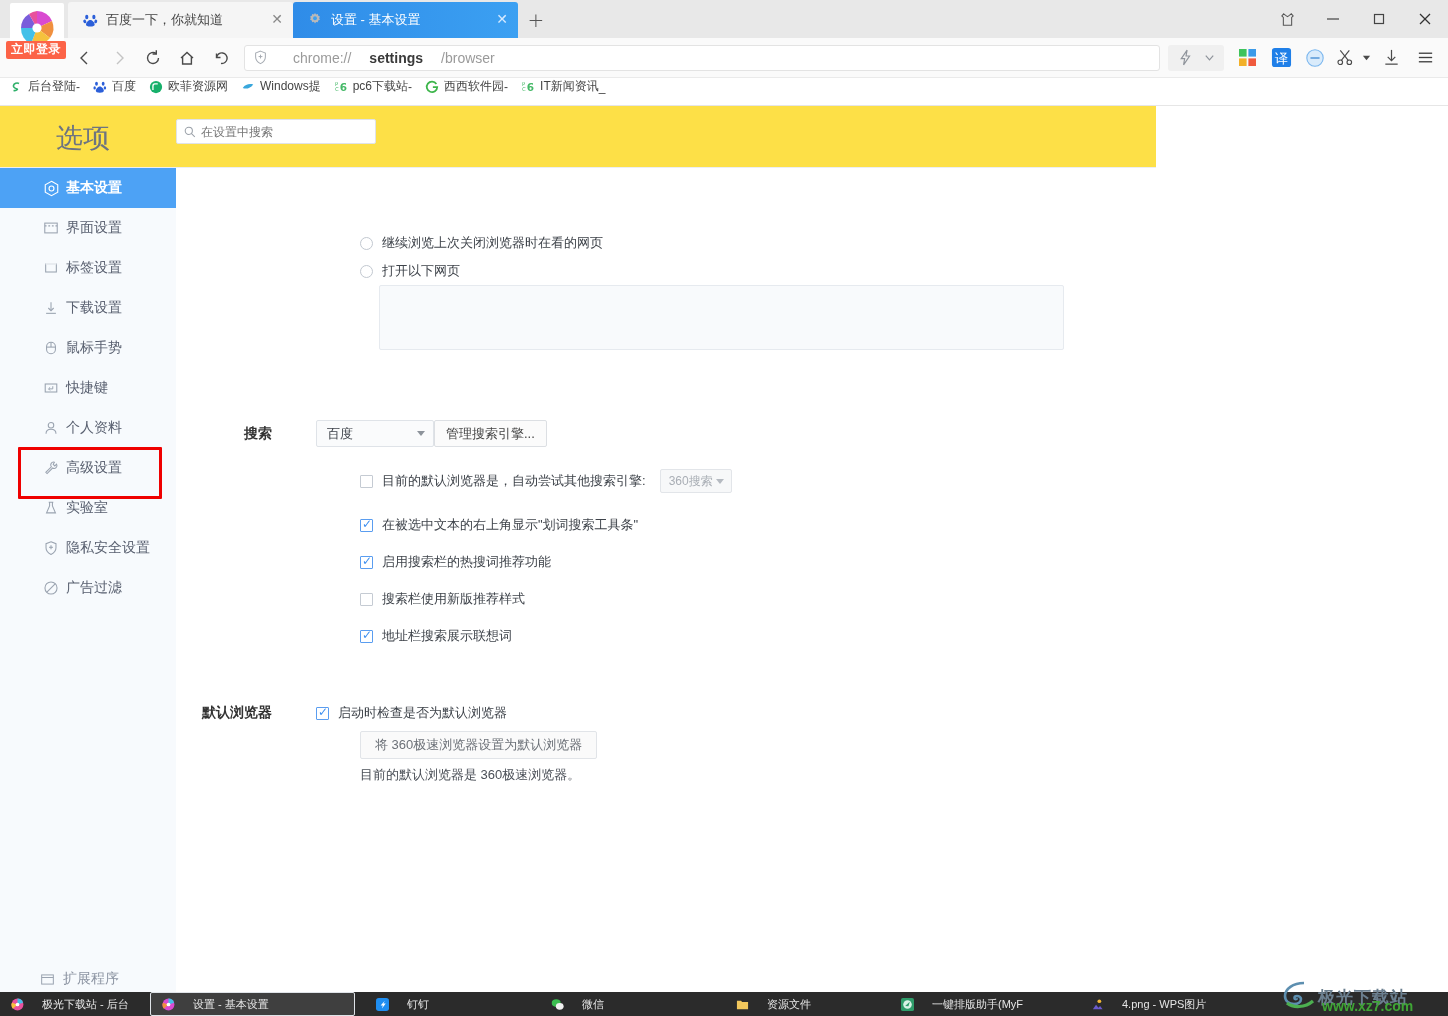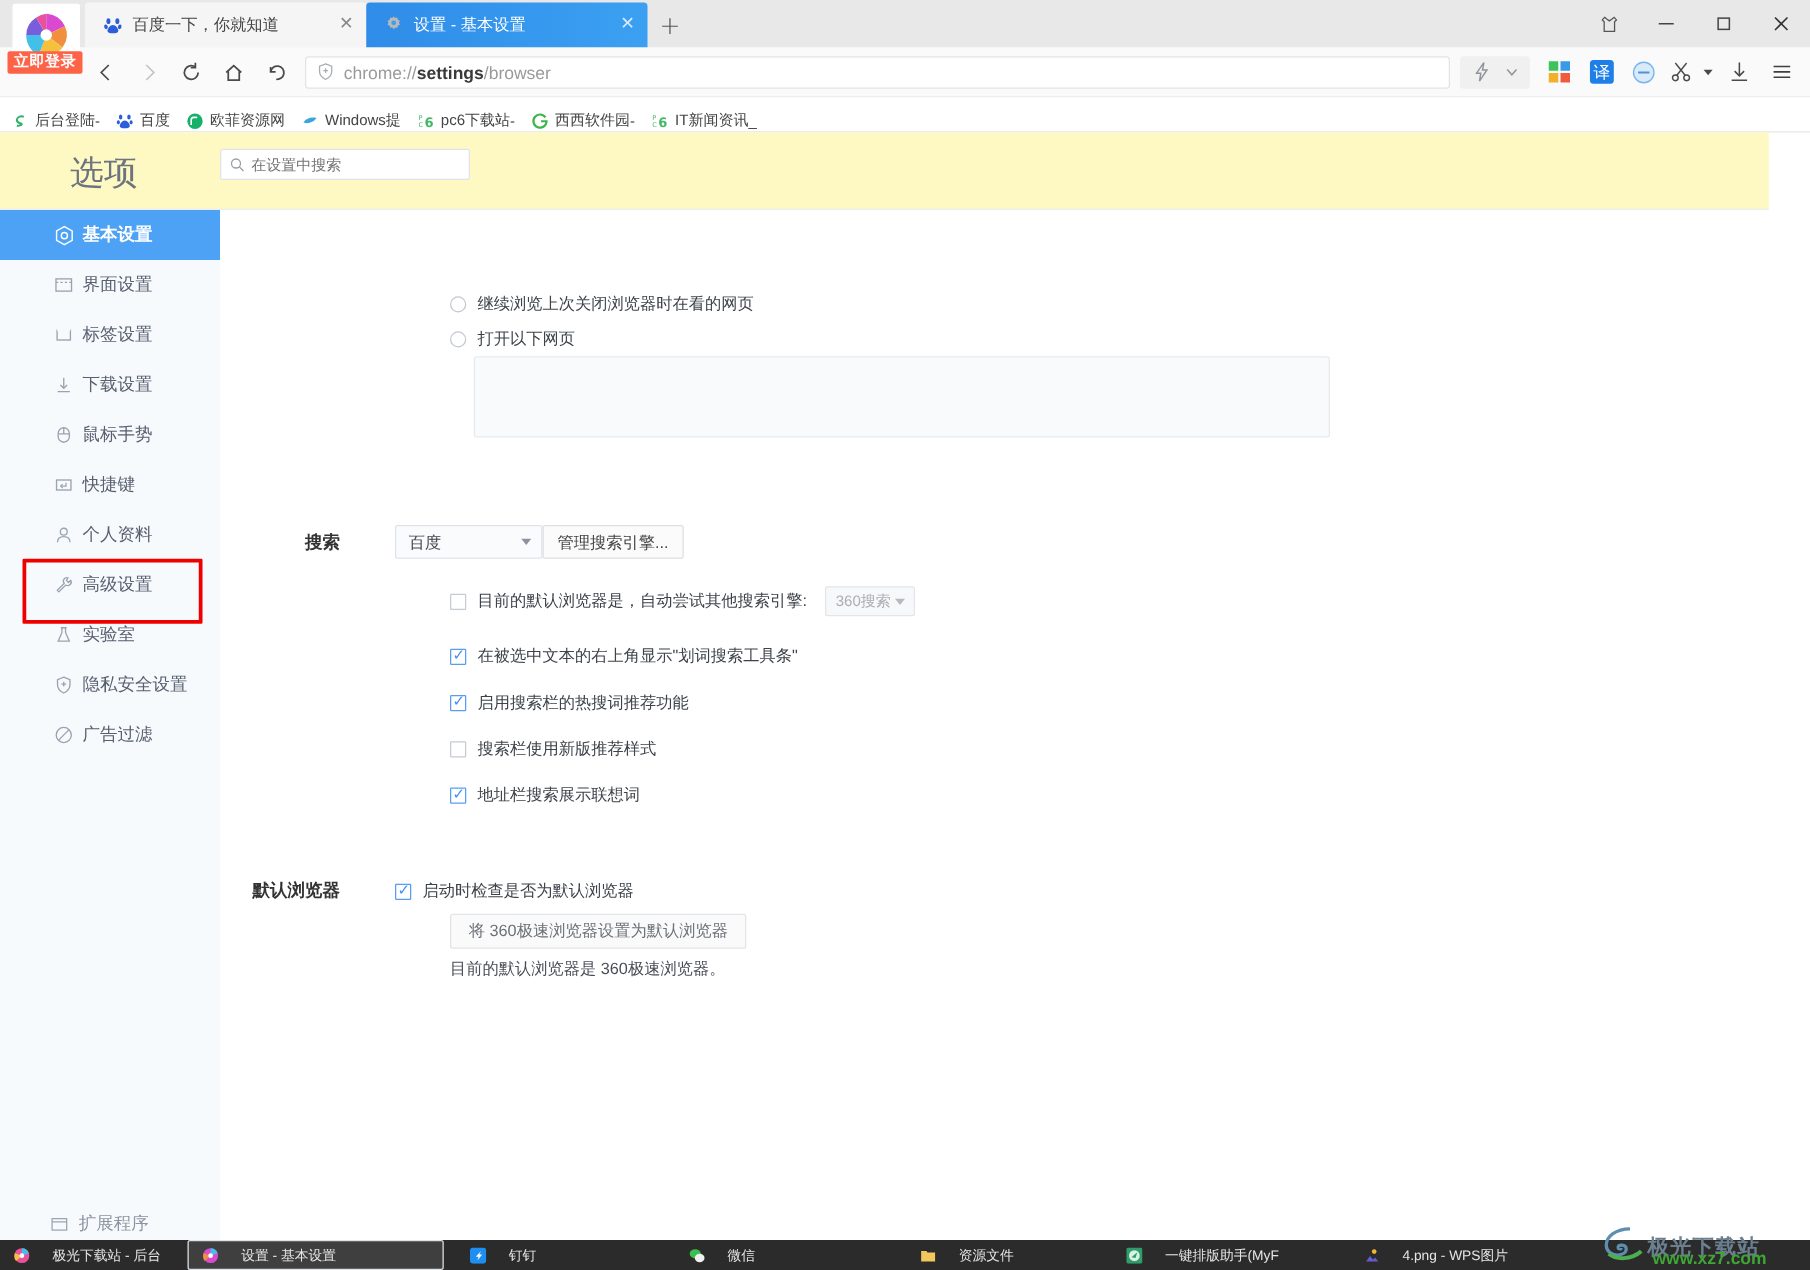--- a/index.html
+++ b/index.html
@@ -60,44 +60,44 @@
   }
   .nav-ico {
     width: 34px; height: 34px; display:flex; align-items:center; justify-content:center;
     color: #5a5a5a;
   }
   .nav-ico.disabled { color: #c4c4c4; }
   .omnibox {
     flex: 1 1 auto; height: 26px; margin: 0 8px 0 6px;
     background: #fff; border: 1px solid #e3e3e3; border-radius: 3px;
     display: flex; align-items: center; padding: 0 8px;
-    font-size: 14px; color: #9a9a9a;
+    font-size: 14px; color: #9a9a9a; gap: 18px;
   }
   .omnibox .shield { margin-right: 7px; display:flex; align-items:center; }
   .url-strong { color: #3a3a3a; font-weight: bold; }
   .flash-box {
     display:flex; align-items:center; height: 26px; background:#f0f0f0;
     border-radius:3px; padding: 0 4px; margin-right: 6px;
   }
   .tool-ico { width: 34px; height: 34px; display:flex; align-items:center; justify-content:center; color:#5a5a5a; }
 
   
   .bookmarks {
     position:absolute; left:0; top:78px; width:1448px; height:28px;
-    background:#ffffff; display:flex; align-items:flex-end;
+    background:#ffffff; display:flex; align-items:flex-start;
     border-bottom:1px solid #e6e6e6; padding-left: 8px;
   }
   .bm { display:flex; align-items:center; margin-right: 12px; font-size:12px; color:#444; white-space:nowrap; }
   .bm .bmico { width:16px;height:16px;margin-right:4px;display:flex;align-items:center;justify-content:center;}
   .bm .bmtxt { overflow:hidden; display:inline-block; }
 
   
   .s-header {
-    position:absolute; left:0; top:106px; width:1415px; height:62px;
-    background:#fef9c3; border-bottom:1px solid #eceef2;
+    position:absolute; left:0; top:106px; width:1156px; height:62px;
+    background:#fde047; border-bottom:1px solid #eceef2;
   }
   .s-title {
     position:absolute; left:56px; top:14px; font-size:27px; color:#6d7480; font-weight:300;
   }
   .s-search {
     position:absolute; left:176px; top:119px; width:200px; height:25px;
     border:1px solid #e0e3e8; border-radius:2px; background:#fff;
     display:flex; align-items:center; padding-left:7px; z-index: 5;
   }
   .s-search .sico { margin-right:5px; display:flex; }

